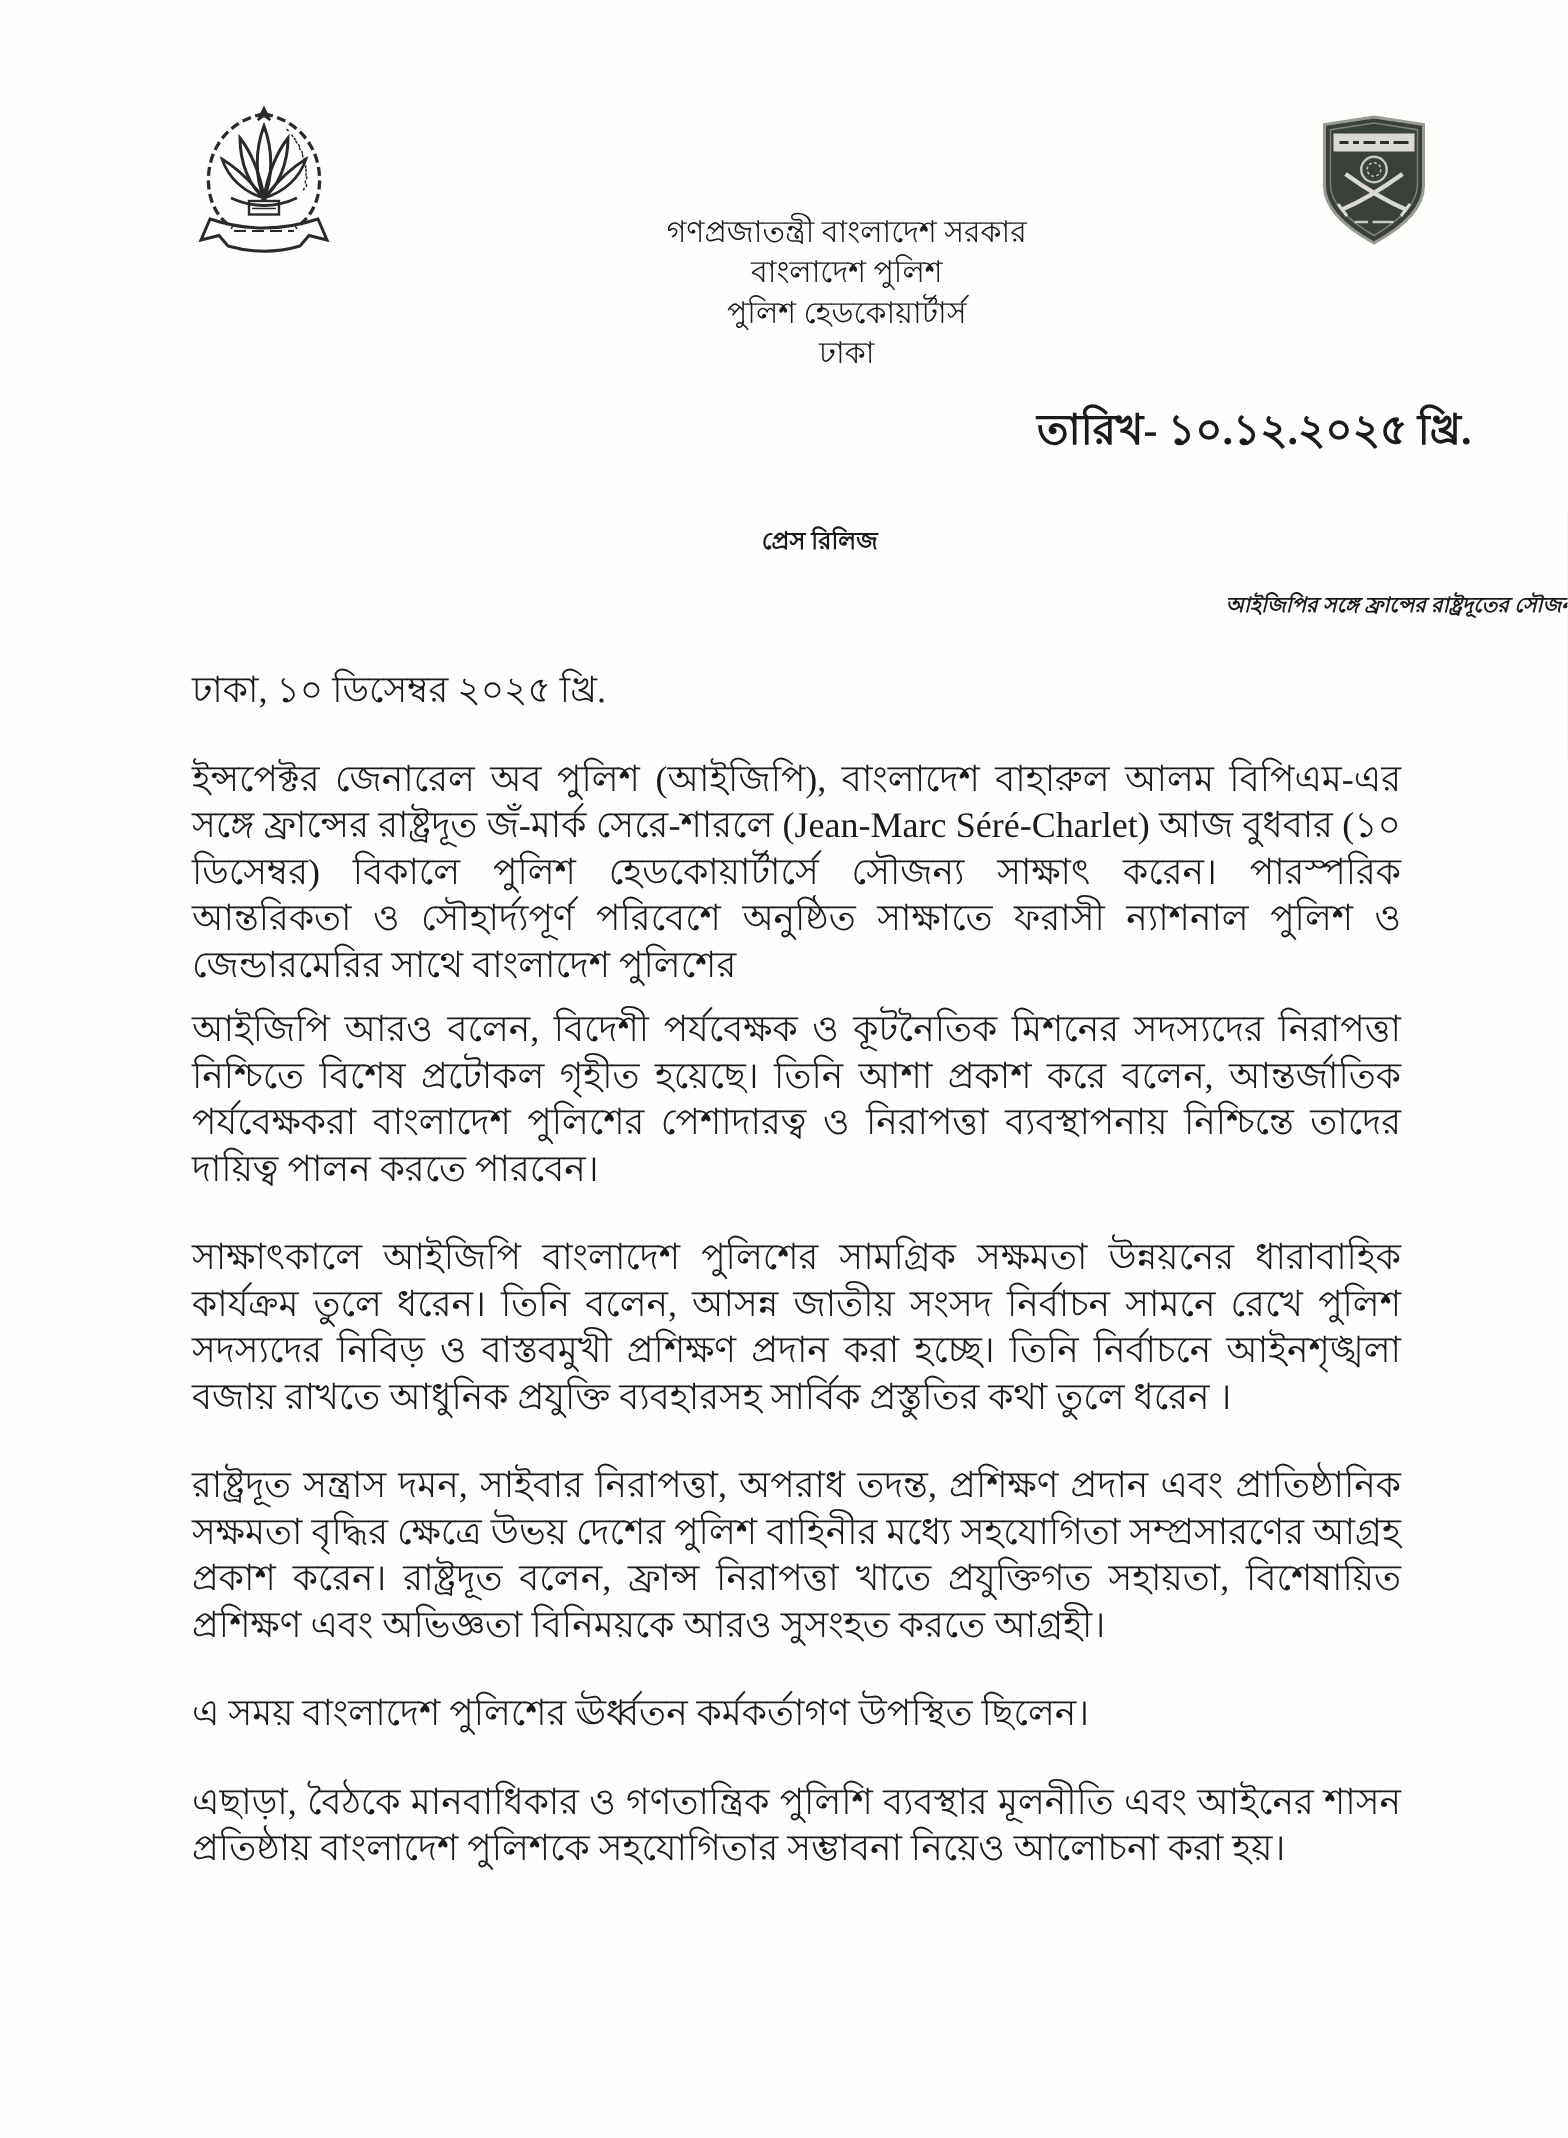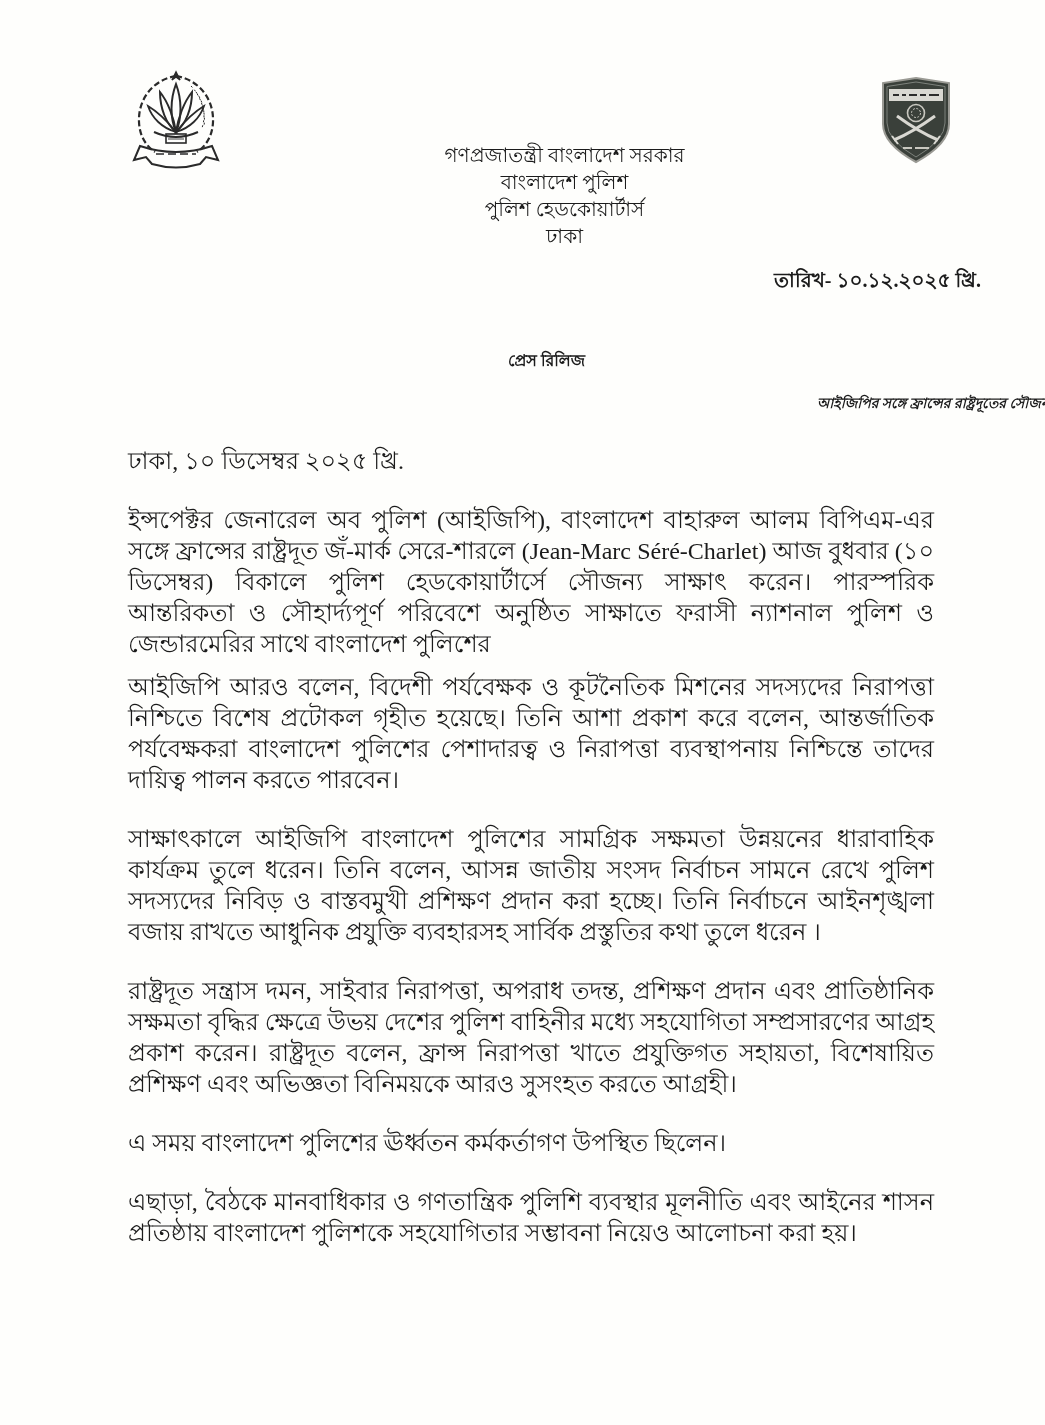--- a/index.html
+++ b/index.html
@@ -36,21 +36,21 @@
     left: 0; right: 0; top: 142px;
     text-align: center;
     transform: translateX(18px);
     font-size: 20px;
     line-height: 27px;
   }
   .letterhead div { white-space: nowrap; }
   .date-line {
     position: absolute;
     right: 112px; top: 265px;
-    font-size: 20px;
+    font-size: 28px;
     font-weight: bold;
   }
   .title {
     position: absolute;
     left: 0; right: 0; top: 348px;
     text-align: center;
     font-size: 16px;
     font-weight: bold;
   }
   .subtitle {

